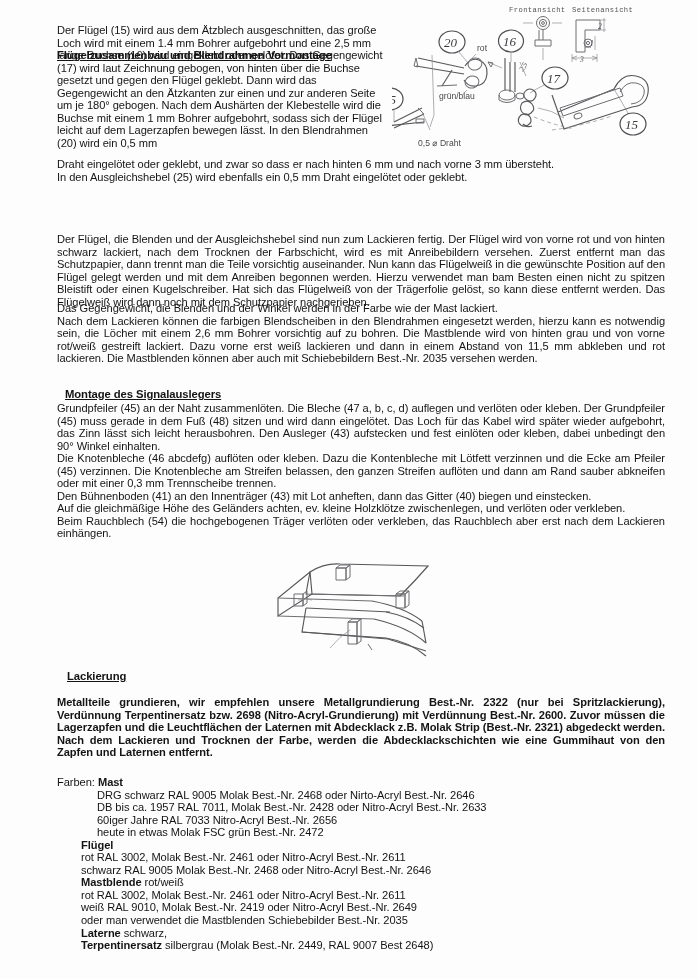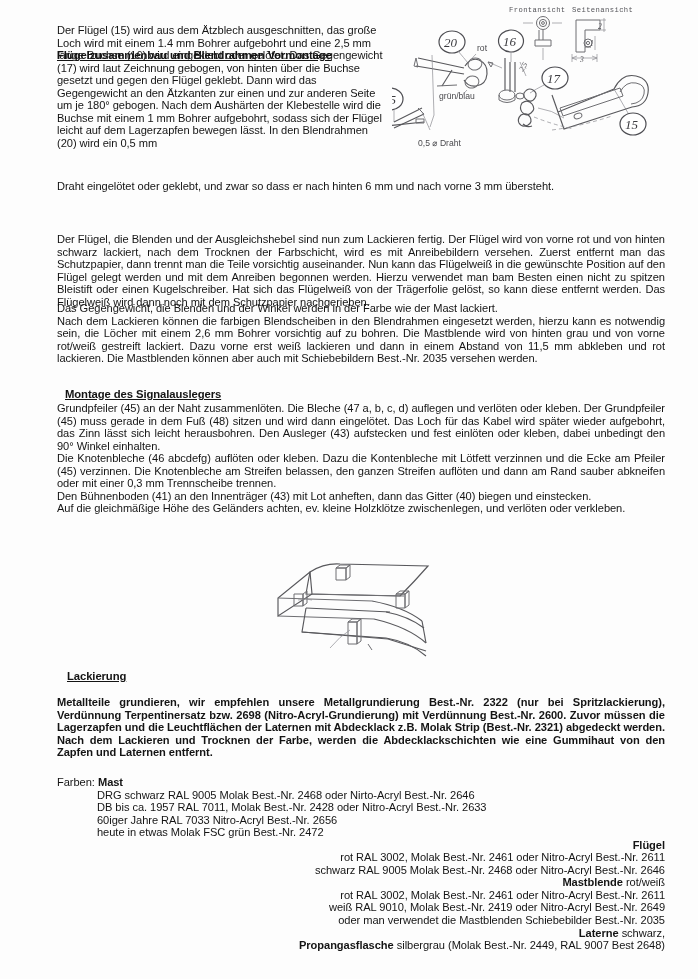--- a/index.html
+++ b/index.html
@@ -34,33 +34,33 @@
   .hd {
     font-weight: bold;
     text-decoration: underline;
     font-size: 11.3px;
     letter-spacing: -0.1px;
   }
   .b { font-weight: bold; }
 
   
   #intro-col { left: 57px; top: 24px; width: 332px; }
-  #intro-wide { left: 57px; top: 180px; width: 608px; }
+  #intro-wide { left: 57px; top: 158px; width: 608px; }
   #para-lack { left: 57px; top: 201px; width: 608px; margin-top: 32px; }
   #para-gegen { left: 57px; top: 302px; width: 608px; }
 
   #sect-ausleger { left: 57px; top: 388px; width: 608px; padding-left: 8px; }
   #ausleger-body { left: 57px; top: 402px; width: 608px; }
 
   #sect-lackierung { left: 57px; top: 670px; width: 608px; padding-left: 10px; }
   #lack-body { left: 57px; top: 696px; width: 608px; font-weight: bold; }
 
   #farben-list { left: 57px; top: 758px; width: 608px; margin-top: 18px; }
   .indent { padding-left: 40px; }
-  .indent2 { padding-left: 24px; text-align: right; }
+  .indent2 { padding-left: 24px; }
 
   
   .drawing {
     position: absolute;
     pointer-events: none;
   }
   #drawing-top { left: 392px; top: 0px; width: 306px; height: 178px; }
   #drawing-platform { left: 200px; top: 556px; width: 310px; height: 112px; }
 
   .dwg-svg { display: block; width: 100%; height: 100%; }
@@ -104,40 +104,42 @@
   <div class="blk" style="left:57px; top:10px; width:340px;margin-top:39px;">
     <p class="hd">Flügelzusammenbau und Blendrahmen Vormontage</p>
   </div>
 
   <div class="blk" id="intro-col">
     <p>Der Flügel (15) wird aus dem Ätzblech ausgeschnitten, das große Loch wird mit einem 1.4 mm Bohrer aufgebohrt und eine 2,5 mm lange  Buchse (16) wird eingeklebt oder gelötet. Das Gegengewicht  (17) wird laut Zeichnung gebogen, von hinten über die Buchse gesetzt und gegen den Flügel geklebt. Dann wird das Gegengewicht an den Ätzkanten zur einen und zur anderen Seite um je 180° gebogen. Nach dem Aushärten der Klebestelle wird die Buchse mit einem 1 mm Bohrer aufgebohrt, sodass sich der Flügel leicht auf dem Lagerzapfen bewegen lässt. In den Blendrahmen (20) wird ein 0,5 mm</p>
   </div>
 
   <div class="blk" id="intro-wide">
     <p>Draht eingelötet oder geklebt, und zwar so dass er nach hinten 6 mm und nach vorne 3 mm übersteht.</p>
+    <p>In den Ausgleichshebel (25) wird ebenfalls ein 0,5 mm Draht eingelötet oder geklebt.</p>
   </div>
 
   <div class="blk just" id="para-lack">
     <p>Der Flügel, die Blenden und der Ausgleichshebel sind nun zum Lackieren fertig. Der Flügel wird von vorne rot und von hinten schwarz lackiert, nach dem Trocknen der Farbschicht, wird es mit Anreibebildern versehen. Zuerst entfernt man das Schutzpapier, dann trennt man die Teile vorsichtig auseinander. Nun kann das Flügelweiß in die gewünschte Position auf den Flügel gelegt werden und mit dem Anreiben begonnen werden. Hierzu verwendet man bam Besten einen nicht zu spitzen Bleistift  oder einen Kugelschreiber. Hat sich das Flügelweiß von der Trägerfolie gelöst, so kann diese entfernt werden. Das Flügelweiß wird dann noch mit dem Schutzpapier nachgerieben.</p>
   </div>
 
   <div class="blk just" id="para-gegen">
     <p>Das Gegengewicht, die Blenden und der Winkel werden in der Farbe wie der Mast lackiert.</p>
     <p>Nach dem Lackieren können die farbigen Blendscheiben in den Blendrahmen eingesetzt werden, hierzu kann es notwendig sein, die Löcher mit einem 2,6 mm Bohrer vorsichtig auf zu bohren. Die Mastblende wird von hinten grau und von vorne rot/weiß gestreift lackiert. Dazu vorne erst weiß lackieren und dann in einem Abstand von 11,5 mm abkleben und rot lackieren. Die Mastblenden können aber auch mit Schiebebildern Best.-Nr. 2035 versehen werden.</p>
   </div>
 
   <div class="blk" id="sect-ausleger">
     <p class="hd">Montage des Signalauslegers</p>
   </div>
 
   <div class="blk just" id="ausleger-body">
     <p>Grundpfeiler (45) an der Naht zusammenlöten. Die Bleche (47 a, b, c, d) auflegen und verlöten oder kleben. Der Grundpfeiler (45) muss gerade in dem Fuß (48) sitzen und wird dann eingelötet. Das Loch für das Kabel wird später wieder aufgebohrt, das Zinn lässt sich leicht herausbohren. Den Ausleger (43) aufstecken und fest einlöten oder kleben, dabei unbedingt den 90° Winkel einhalten.</p>
     <p>Die Knotenbleche (46 abcdefg) auflöten oder kleben. Dazu die Kontenbleche mit Lötfett verzinnen und die Ecke am Pfeiler (45) verzinnen. Die Knotenbleche am Streifen belassen, den ganzen Streifen auflöten und dann am Rand sauber abkneifen oder mit einer 0,3 mm Trennscheibe trennen.</p>
     <p>Den Bühnenboden (41) an den Innenträger (43) mit Lot anheften, dann das Gitter (40) biegen und einstecken.</p>
     <p>Auf die gleichmäßige Höhe des Geländers achten, ev. kleine Holzklötze zwischenlegen, und verlöten oder verkleben.</p>
+    <p>Beim Rauchblech (54) die hochgebogenen Träger verlöten oder verkleben, das Rauchblech aber erst nach dem Lackieren einhängen.</p>
   </div>
 
   <div class="blk" id="sect-lackierung">
     <p class="hd">Lackierung</p>
   </div>
 
   <div class="blk just" id="lack-body">
     <p>Metallteile grundieren, wir empfehlen unsere Metallgrundierung Best.-Nr. 2322 (nur bei Spritzlackierung), Verdünnung Terpentinersatz bzw. 2698 (Nitro-Acryl-Grundierung) mit Verdünnung Best.-Nr. 2600. Zuvor müssen die Lagerzapfen und die Leuchtflächen der Laternen mit Abdecklack z.B. Molak Strip (Best.-Nr. 2321) abgedeckt werden. Nach dem Lackieren und Trocknen der Farbe, werden die Abdecklackschichten wie eine Gummihaut von den Zapfen  und Laternen entfernt.</p>
   </div>
 
@@ -159,21 +161,21 @@
       <span class="b">Mastblende</span><span> rot/weiß</span>
     </p>
     <p class="indent2">rot RAL 3002, Molak Best.-Nr. 2461 oder Nitro-Acryl Best.-Nr. 2611</p>
     <p class="indent2">weiß RAL 9010, Molak Best.-Nr. 2419 oder Nitro-Acryl Best.-Nr. 2649</p>
     <p class="indent2">oder man verwendet die Mastblenden Schiebebilder Best.-Nr. 2035</p>
 
     <p class="indent2">
       <span class="b">Laterne</span><span> schwarz,</span>
     </p>
     <p class="indent2">
-      <span class="b">Propangasflasche</span><span> silbergrau (Molak Best.-Nr. 2449, RAL 9007 Best 2648)</span>
+      <span class="b">Terpentinersatz</span><span> silbergrau (Molak Best.-Nr. 2449, RAL 9007 Best 2648)</span>
     </p>
   </div>
 
   <div class="drawing" id="drawing-top">
     <svg class="dwg-svg" viewBox="0 0 306 178" xmlns="http://www.w3.org/2000/svg">
 
       <text class="cap" x="117" y="12">Frontansicht</text>
       <text class="cap" x="180" y="12">Seitenansicht</text>
 
       <line class="thin" x1="131" y1="23" x2="141" y2="23"></line>

